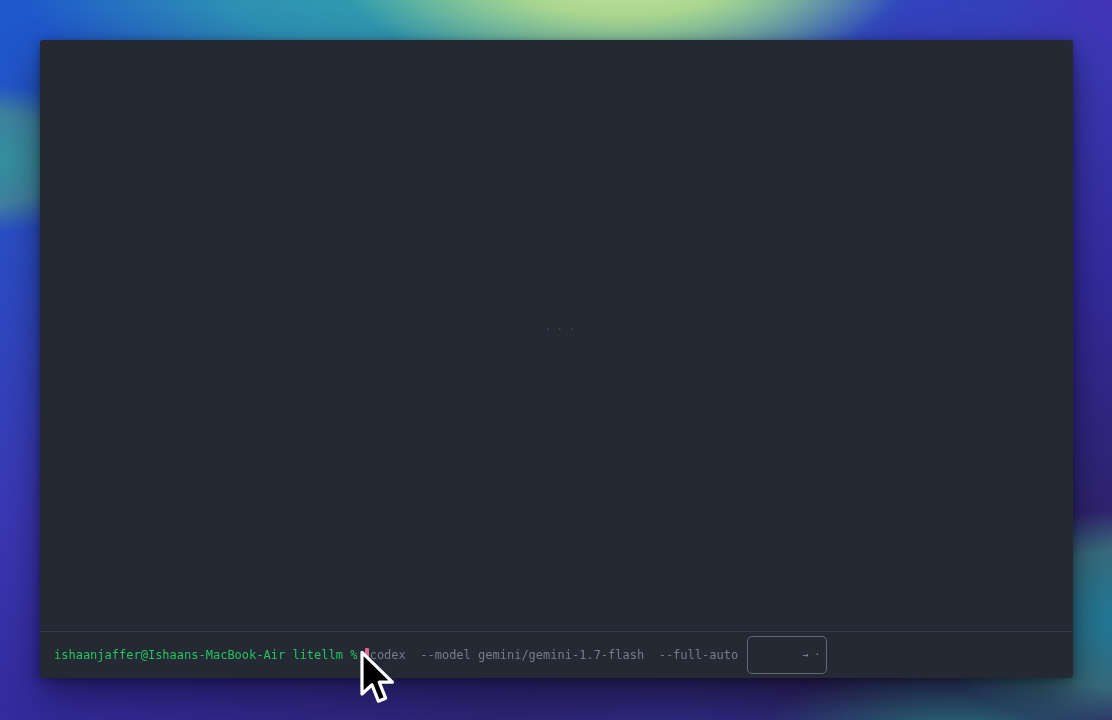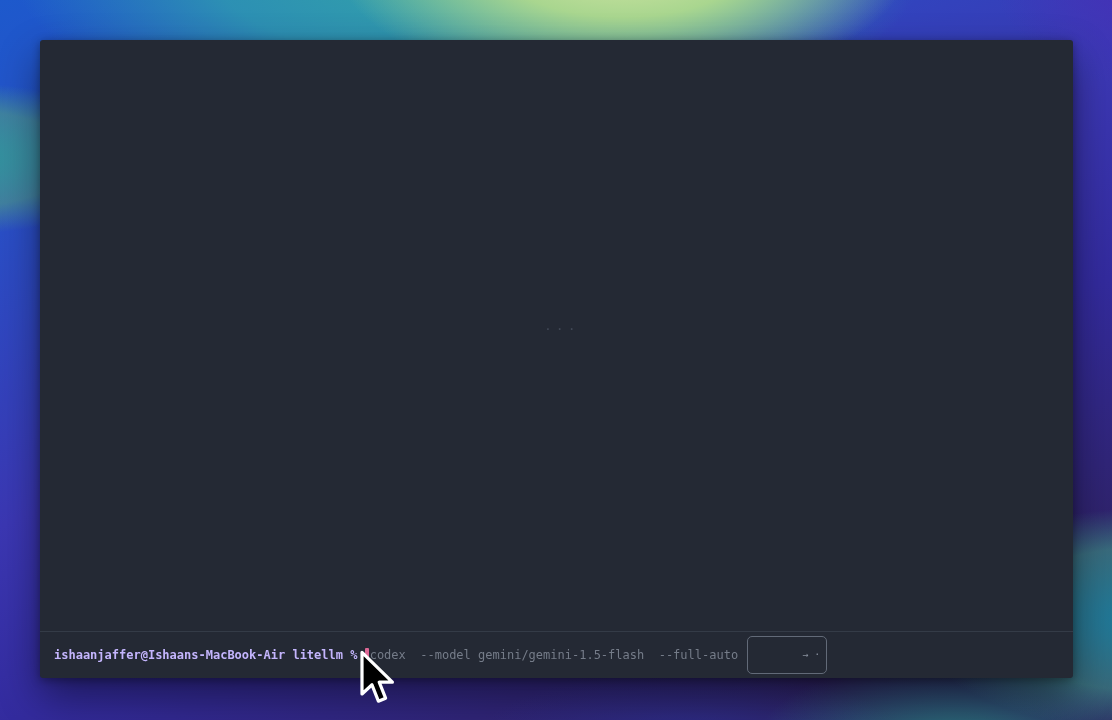--- a/index.html
+++ b/index.html
@@ -61,22 +61,22 @@
     left: 0; right: 0; top: 592px;
     height: 46px;
     display: flex;
     align-items: center;
     padding-left: 14px;
     font-size: 12px;
   }
   .prompt-row span { white-space: pre; }
 
   .prompt-text {
-    color: #c4b5fd;
-    font-weight: bold;
+    color: #22c55e;
+    font-weight: normal;
   }
 
   .caret {
     display: inline-block;
     width: 4px; height: 15px;
     margin-right: 1px;
     border-radius: 1px;
   }
 
   .suggestion {
@@ -112,21 +112,21 @@
 
     <div class="terminal-body">
       <span class="loading-dots">···</span>
     </div>
 
     <div class="terminal-divider"></div>
 
     <div class="prompt-row">
       <span class="prompt-text">ishaanjaffer@Ishaans-MacBook-Air litellm % </span>
       <span class="caret" style="background:#dd6795"></span>
-      <span class="suggestion">codex  --model gemini/gemini-1.5-flash  --full-auto</span>
+      <span class="suggestion">codex  --model gemini/gemini-1.7-flash  --full-auto</span>
       <span class="hint-pill">
         <span>→ ·</span>
       </span>
     </div>
 
   </div>
 
   <svg class="mouse-cursor" viewBox="0 0 21 30" xmlns="http://www.w3.org/2000/svg">
     <path d="M 2 1.2 L 2 22 L 7 17.4 L 10.2 25.6 L 13.8 24.1 L 10.6 16.1 L 17.2 16.1 Z" fill="#000000" stroke="#ffffff" stroke-width="1.6" stroke-linejoin="round"></path>
   </svg>

